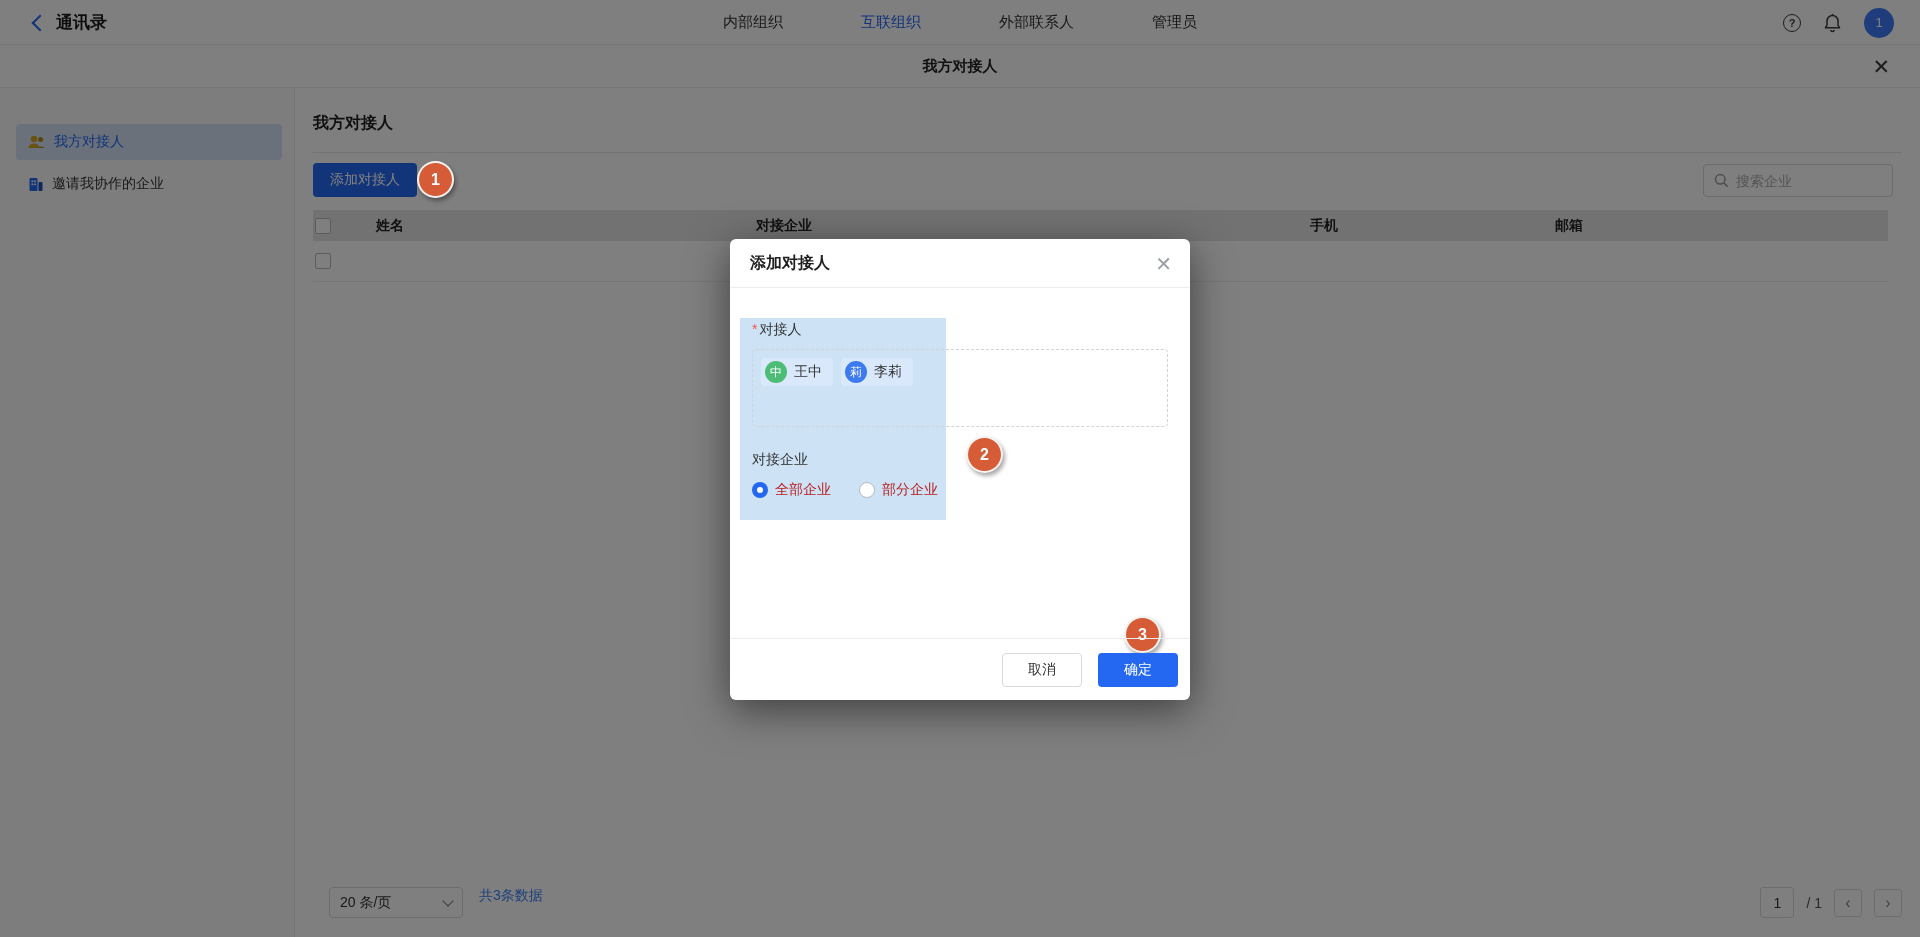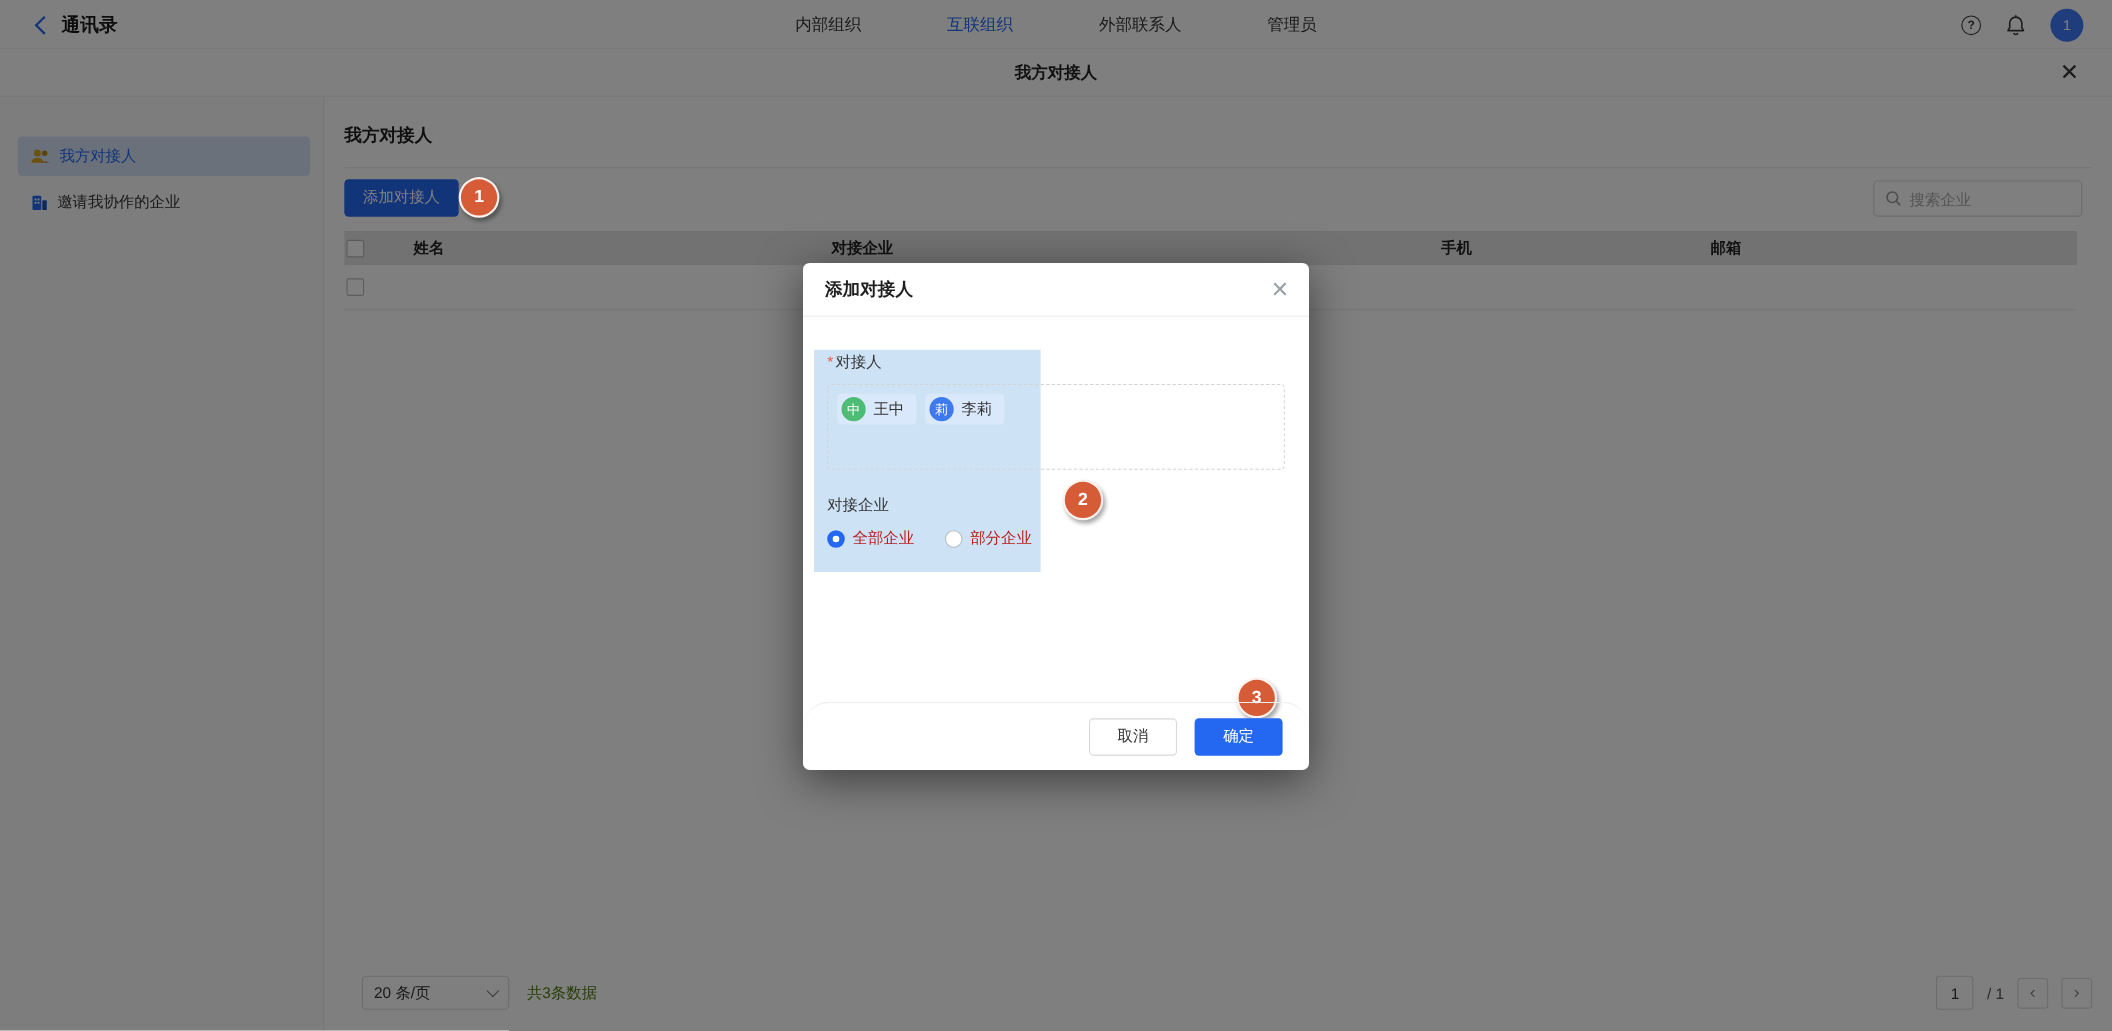--- a/index.html
+++ b/index.html
@@ -50,26 +50,26 @@
   .search-box input::placeholder { color:#a9a9a9; }
 
   .tbl { position:absolute; left:18px; right:32px; top:122px; }
   .tgrid { display:grid; grid-template-columns:63px 380px 554px 245px auto; align-items:center; }
   .thead { height:31px; background:#e4e4e4; font-size:14px; font-weight:bold; color:#222; }
   .trow { height:41px; border-bottom:1px solid #ececec; }
   .cb { width:16px; height:16px; border:1px solid #b9b9b9; border-radius:2px; background:#fff; margin-left:2px; }
   .ph-block { height:24px; background:#d9d9d9; border-radius:1px; }
   .ph-name { width:80px; } .ph-phone { width:72px; }
 
-  .pager-left { position:absolute; left:18px; bottom:19px; display:flex; align-items:center; gap:16px;padding-left:16px; }
+  .pager-left { position:absolute; left:18px; bottom:19px; display:flex; gap:16px;padding-left:16px; }
   .page-size { width:134px; height:31px; border:1px solid #d9d9d9; border-radius:4px; display:flex;
     align-items:center; justify-content:space-between; padding:0 10px; font-size:14px; color:#333; cursor:pointer; }
   .chev-down { width:8px; height:8px; border-right:1.5px solid #777; border-bottom:1.5px solid #777;
     transform:rotate(45deg); margin-top:-4px; }
-  .total-text { font-size:14px; color:#4d7c0f; }
+  .total-text { font-size:14px; color:#3b82f6; }
   .pager-right { position:absolute; right:18px; bottom:19px; display:flex; align-items:center; gap:12px; }
   .page-input { width:34px; height:31px; border:1px solid #d9d9d9; border-radius:3px; display:flex;
     align-items:center; justify-content:center; font-size:14px; color:#333; background:#fff; }
   .of-text { font-size:14px; color:#555; }
   .pg-btn { width:28px; height:28px; border:1px solid #d9d9d9; border-radius:3px; background:#fff;
     display:flex; align-items:center; justify-content:center; font-size:16px; color:#888; cursor:pointer; }
 
   
   .dim { position:absolute; inset:0; background:rgba(0,0,0,0.5); z-index:50; }
 
@@ -91,21 +91,21 @@
   .chip-av { width:22px; height:22px; border-radius:50%; color:#fff; font-size:12px;
     display:flex; align-items:center; justify-content:center; }
   .chip-name { font-size:14px; color:#333; }
   .radio-row { position:absolute; left:22px; top:242px; display:flex; align-items:center; gap:28px; }
   .radio-opt { display:flex; align-items:center; gap:7px; font-size:14px; color:#b91c1c; cursor:pointer; }
   .radio { width:16px; height:16px; border-radius:50%; }
   .radio.on { background:#2468f2; display:flex; align-items:center; justify-content:center; }
   .radio.on::after { content:""; width:6px; height:6px; border-radius:50%; background:#fff; }
   .radio.off { border:1px solid #b7bcc3; background:#fff; }
   .dlg-footer { position:absolute; left:0; right:0; bottom:0; height:62px; border-top:1px solid #ebedf0;
-    display:flex; align-items:center; justify-content:flex-end; padding-right:24px; gap:16px;border-radius:24px; }
+    display:flex; align-items:center; justify-content:flex-end; padding-right:12px; gap:16px; }
   .btn-cancel { width:80px; height:34px; background:#fff; border:1px solid #d9d9d9; border-radius:4px;
     font-size:14px; color:#333; cursor:pointer; font-family:inherit; }
   .btn-confirm { width:80px; height:34px; background:#2468f2; border:none; border-radius:4px;
     font-size:14px; color:#fff; cursor:pointer; font-family:inherit; }
 
   
   .badge { position:absolute; width:37px; height:37px; border-radius:50%; background:#d65c38;
     border:2px solid rgba(255,255,255,0.92); box-shadow:2px 3px 4px rgba(0,0,0,0.35);
     color:#fff; font-size:16px; font-weight:bold; display:flex; align-items:center; justify-content:center; }
   .badge-1 { left:417px; top:161px; z-index:200; }

